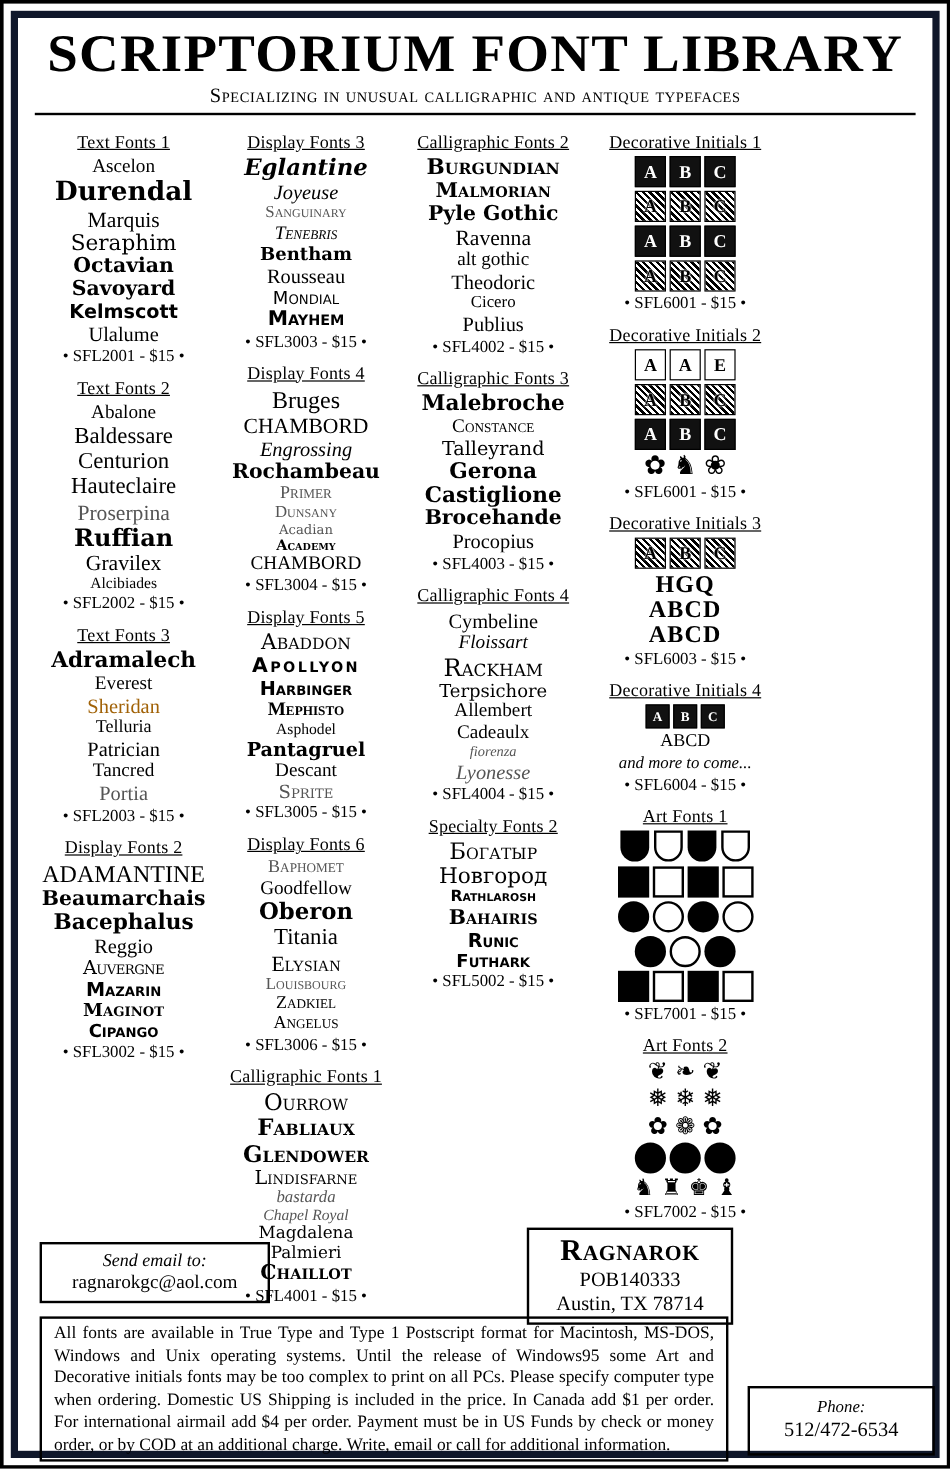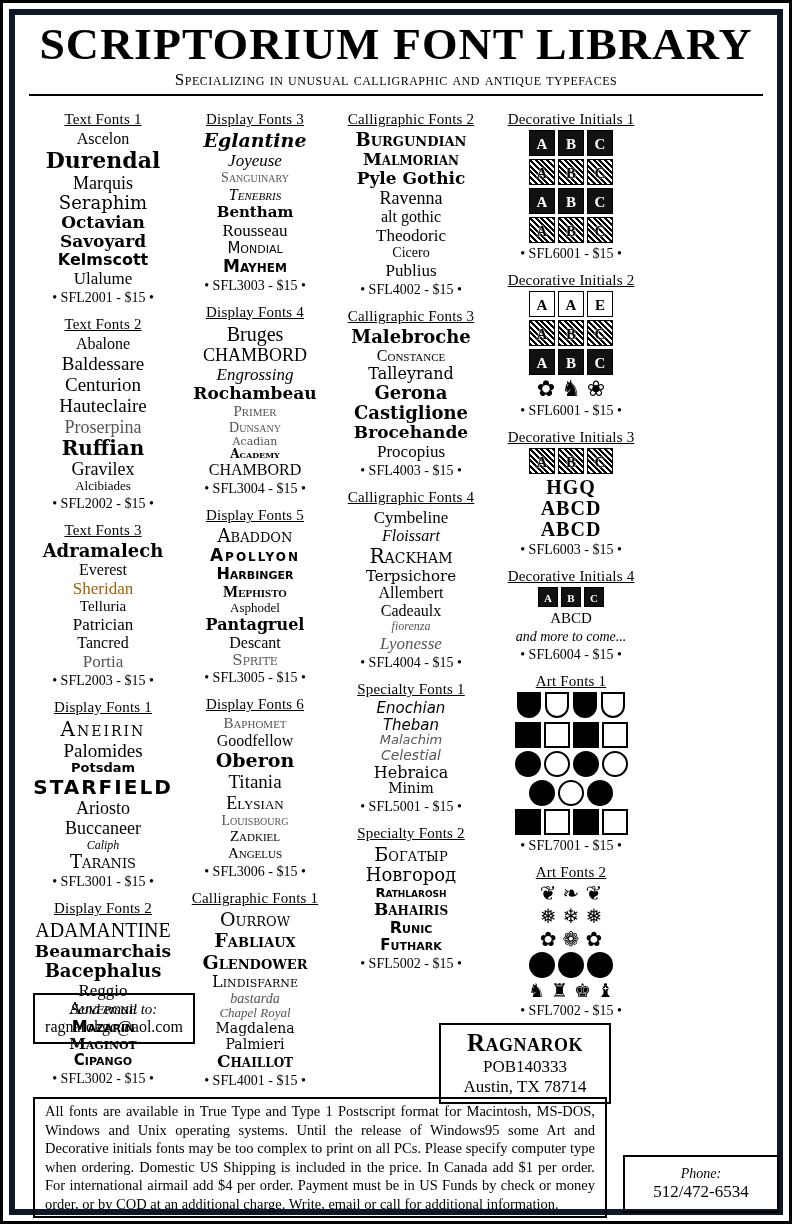--- a/index.html
+++ b/index.html
@@ -142,21 +142,21 @@
   .blk.w{background:#fff;border:2px solid #000;box-sizing:border-box;}
   .tiny-fig{font-size:19px;line-height:1;}
 
   
   .box{
     border:2px solid #000;
     box-sizing:border-box;
     text-align:center;
   }
   .email-box{
-    position:absolute;left:18px;top:978px;width:162px;padding:6px 4px;
+    position:absolute;left:18px;top:1020px;width:192px;padding:6px 4px;
   }
   .email-line1{font-size:15px;font-style:italic;}
   .email-line2{font-size:16px;}
   .ragnarok-box{
     position:absolute;left:424px;top:1008px;width:172px;padding:4px 4px 6px 4px;
   }
   .ragnarok-name{font-size:25px;font-variant:small-caps;font-weight:bold;letter-spacing:0.5px;}
   .ragnarok-addr{font-size:17px;line-height:1.15;}
   .phone-box{
     position:absolute;left:608px;top:1140px;width:156px;padding:9px;
@@ -217,32 +217,20 @@
         <p class="fname f-dserif b s18">Adramalech</p>
         <p class="fname f-serif s16">Everest</p>
         <p class="fname f-serif s17 gray2">Sheridan</p>
         <p class="fname f-serif s15">Telluria</p>
         <p class="fname f-serif s17">Patrician</p>
         <p class="fname f-serif s16">Tancred</p>
         <p class="fname f-serif s17 gray">Portia</p>
         <div class="sku">• SFL2003 - $15 •</div>
       </div>
 
-      <div class="group">
-        <div class="group-head">Display Fonts 1</div>
-        <p class="fname f-dserif s20 sc wide">Aneirin</p>
-        <p class="fname f-serif s19">Palomides</p>
-        <p class="fname f-dsans b s13">Potsdam</p>
-        <p class="fname f-dsans b s20 wide">STARFIELD</p>
-        <p class="fname f-serif s18">Ariosto</p>
-        <p class="fname f-serif s18">Buccaneer</p>
-        <p class="fname f-serif i s12">Caliph</p>
-        <p class="fname f-dserif s18 sc">Taranis</p>
-        <div class="sku">• SFL3001 - $15 •</div>
-      </div>
 
       <div class="group">
         <div class="group-head">Display Fonts 2</div>
         <p class="fname f-serif s20">ADAMANTINE</p>
         <p class="fname f-dserif b s17">Beaumarchais</p>
         <p class="fname f-dserif b s18">Bacephalus</p>
         <p class="fname f-serif s17">Reggio</p>
         <p class="fname f-dserif s16 sc tight">Auvergne</p>
         <p class="fname f-dsans b s16 sc">Mazarin</p>
         <p class="fname f-dserif b s15 sc">Maginot</p>
@@ -356,30 +344,20 @@
         <p class="fname f-serif i s16">Floissart</p>
         <p class="fname f-dserif s20 sc">Rackham</p>
         <p class="fname f-dserif s15">Terpsichore</p>
         <p class="fname f-serif s16">Allembert</p>
         <p class="fname f-serif s16">Cadeaulx</p>
         <p class="fname f-serif i s12 gray">fiorenza</p>
         <p class="fname f-serif i s17 gray">Lyonesse</p>
         <div class="sku">• SFL4004 - $15 •</div>
       </div>
 
-      <div class="group">
-        <div class="group-head">Specialty Fonts 1</div>
-        <p class="fname f-dsans s15 i">Enochian</p>
-        <p class="fname f-dsans s15 i">Theban</p>
-        <p class="fname f-dsans s13 i gray">Malachim</p>
-        <p class="fname f-dsans s14 i gray">Celestial</p>
-        <p class="fname f-dserif s16">Hebraica</p>
-        <p class="fname f-dserif s14">Minim</p>
-        <div class="sku">• SFL5001 - $15 •</div>
-      </div>
 
       <div class="group">
         <div class="group-head">Specialty Fonts 2</div>
         <p class="fname f-dserif s19 sc">Богатыр</p>
         <p class="fname f-dserif s18">Новгород</p>
         <p class="fname f-dsans b s13 sc">Rathlarosh</p>
         <p class="fname f-dserif b s17 sc">Bahairis</p>
         <p class="fname f-dsans b s16 sc">Runic</p>
         <p class="fname f-dsans b s15 sc">Futhark</p>
         <div class="sku">• SFL5002 - $15 •</div>

